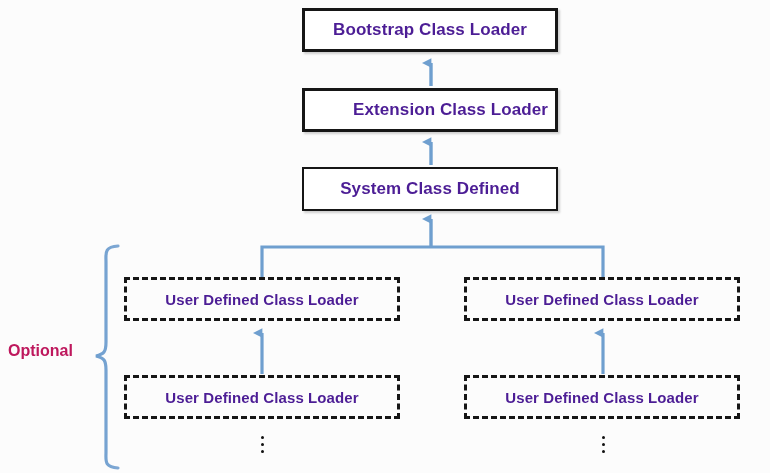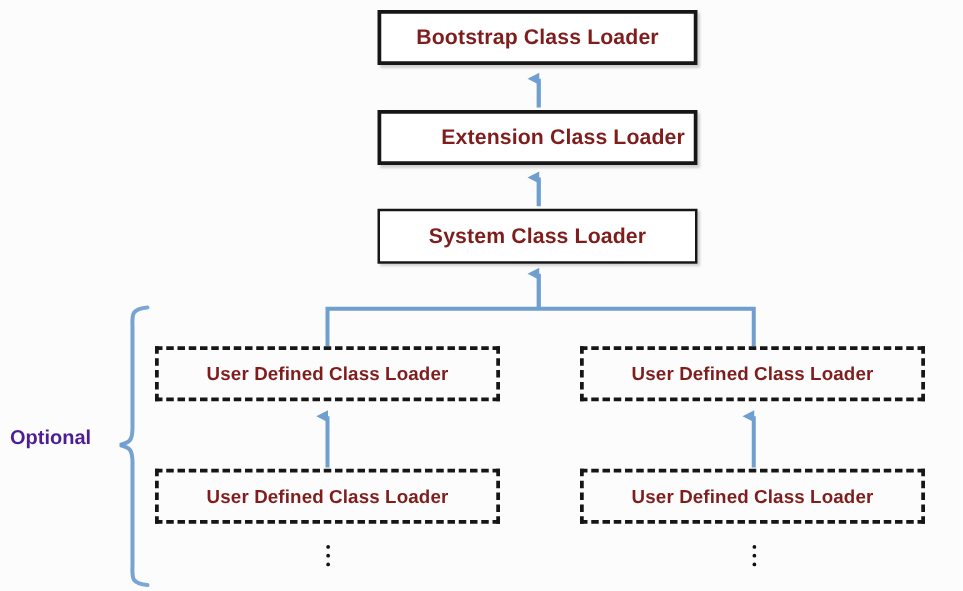--- a/index.html
+++ b/index.html
@@ -25,21 +25,21 @@
     width: 770px;
     height: 473px;
   }
   .node {
     position: absolute;
     box-sizing: border-box;
     display: flex;
     align-items: center;
     justify-content: center;
     background: #ffffff;
-    color: #7f1d1d;
+    color: #4c1d95;
     font-weight: bold;
     letter-spacing: 0.1px;
     z-index: 3;
   }
   .node-solid {
     border: 3px solid #161616;
     font-size: 17px;
     box-shadow: 2px 2px 2px rgba(0,0,0,0.18);
   }
   .node-solid.thin {
@@ -55,21 +55,21 @@
     pointer-events: none;
   }
   .optional-label {
     position: absolute;
     left: 8px;
     top: 342px;
     width: 84px;
     text-align: left;
     font-size: 16px;
     font-weight: bold;
-    color: #4c1d95;
+    color: #be185d;
     z-index: 3;
   }
   .ellipsis {
     position: absolute;
     z-index: 3;
     color: #111111;
     font-size: 20px;
     line-height: 5px;
     letter-spacing: 0;
     font-weight: bold;
@@ -135,21 +135,21 @@
 
   <div class="node node-solid" style="left:302px; top:8px; width:256px; height:44px;">
     <span class="node-label">Bootstrap Class Loader</span>
   </div>
 
   <div class="node node-solid" style="left:302px; top:88px; width:256px; height:44px;padding-left:41px;">
     <span class="node-label">Extension Class Loader</span>
   </div>
 
   <div class="node node-solid thin" style="left:302px; top:167px; width:256px; height:44px;">
-    <span class="node-label">System Class Loader</span>
+    <span class="node-label">System Class Defined</span>
   </div>
 
   <div class="node node-dashed" style="left:124px; top:277px; width:276px; height:44px;">
     <span class="node-label">User Defined Class Loader</span>
   </div>
 
   <div class="node node-dashed" style="left:464px; top:277px; width:276px; height:44px;">
     <span class="node-label">User Defined Class Loader</span>
   </div>
 

